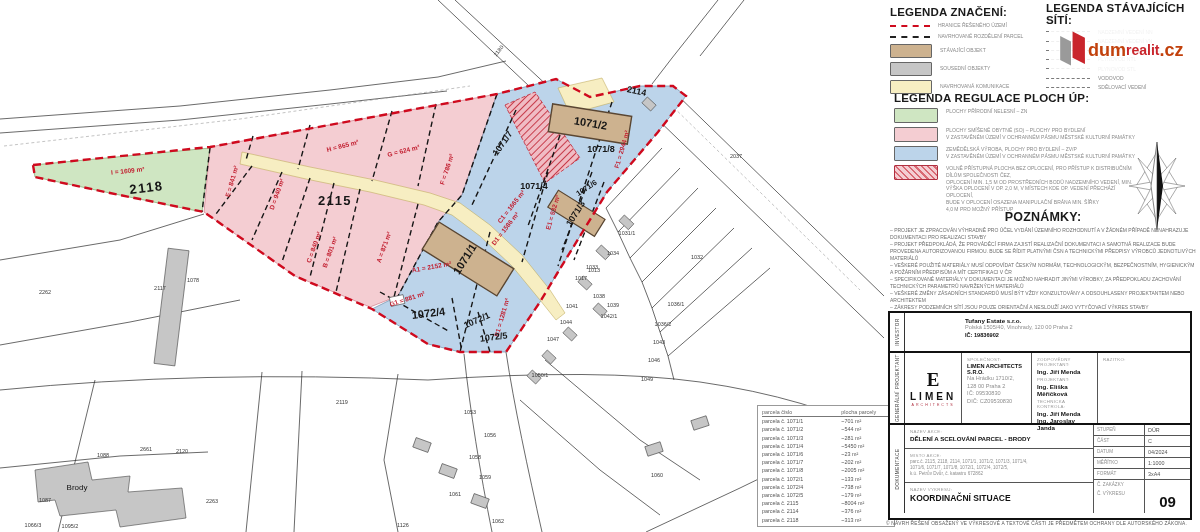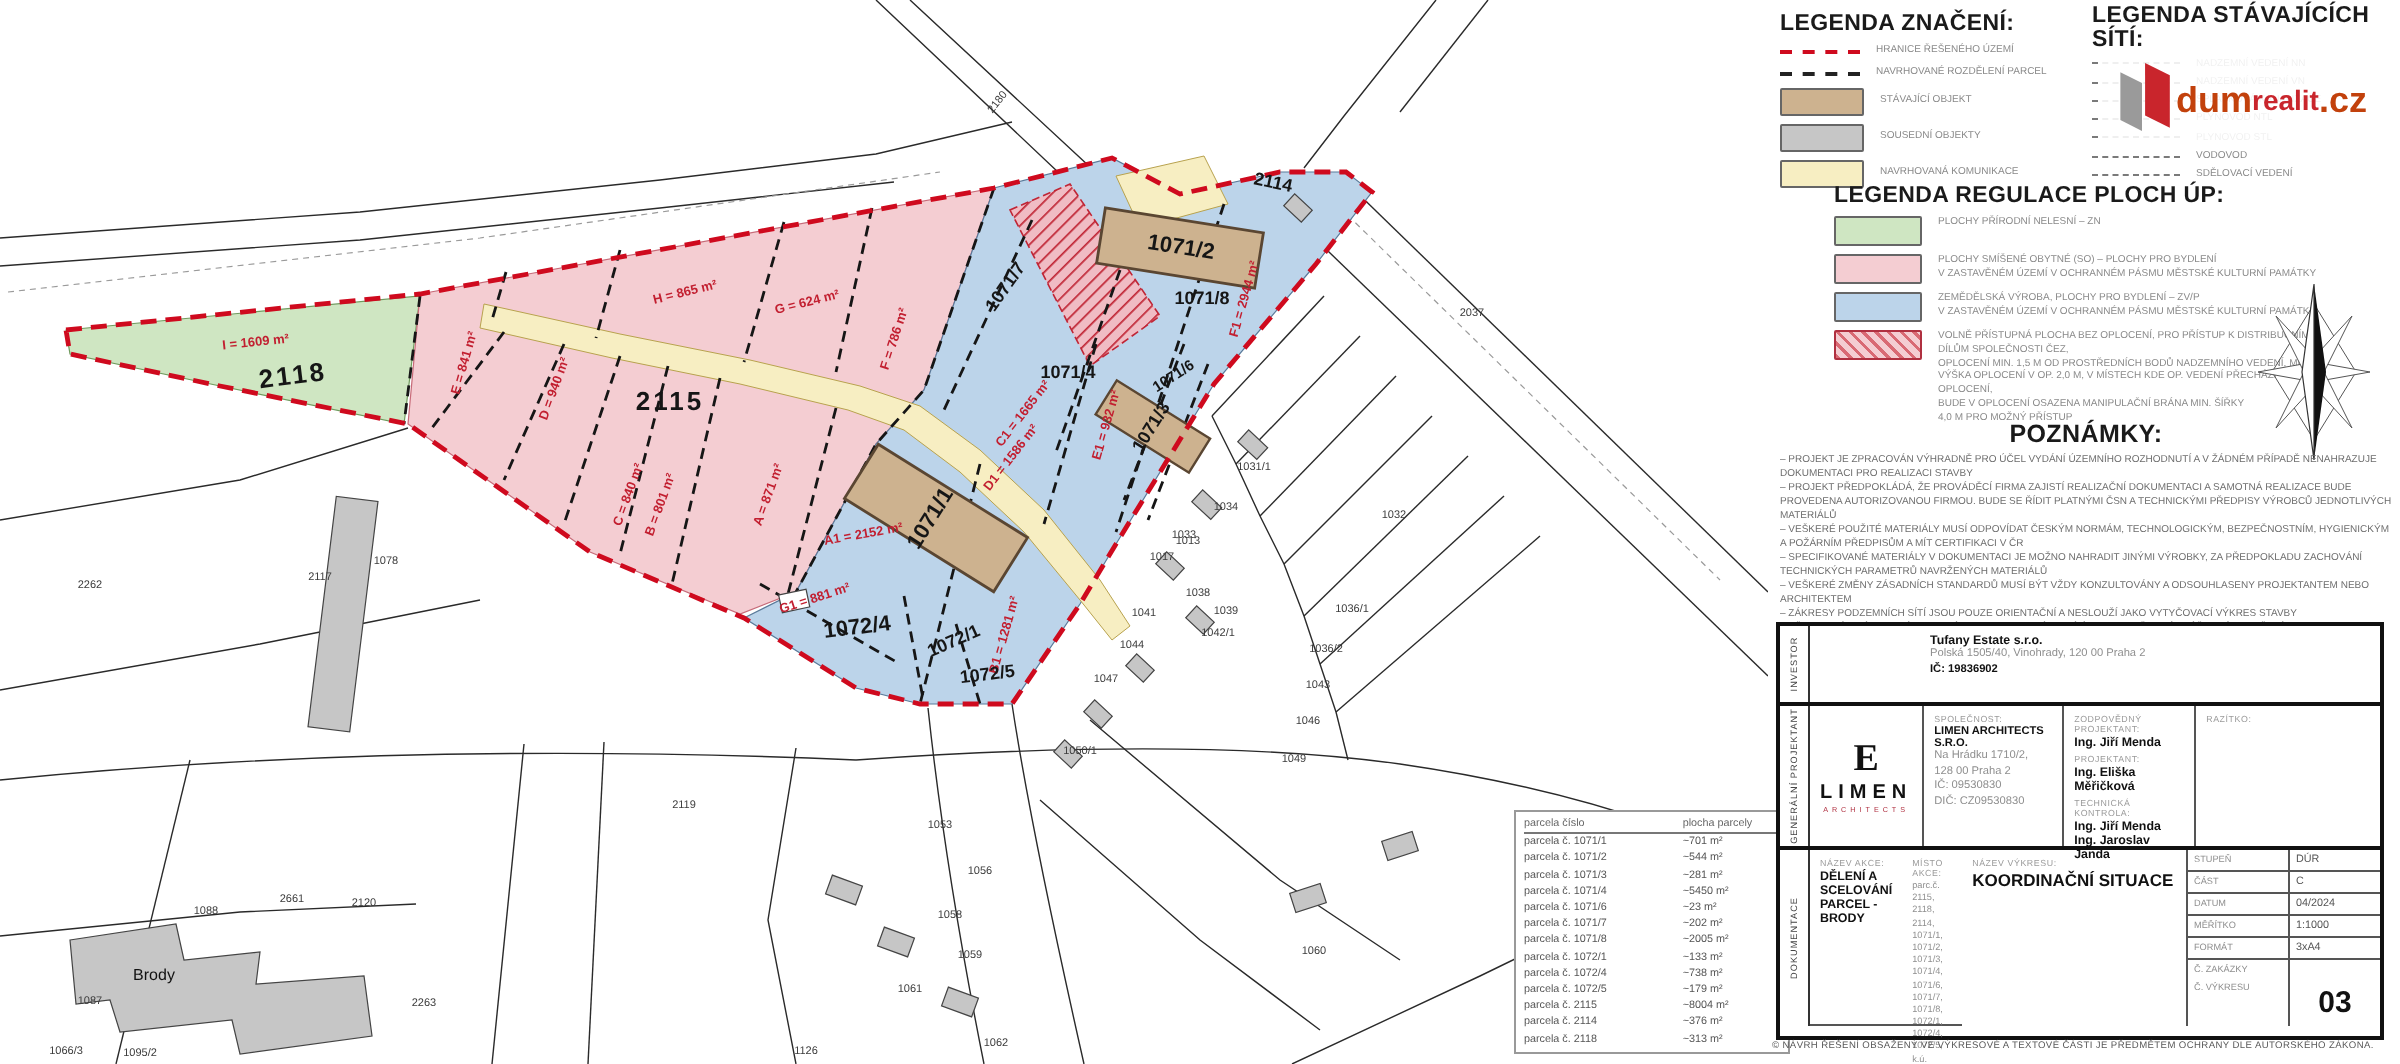--- a/index.html
+++ b/index.html
@@ -378,21 +378,21 @@
   <div id="dumrealit" class="abs" style="left:1050px;top:26px;">
     <svg width="34" height="44" viewBox="0 0 44 52">
       <polygon points="8,8 22,15 22,46 8,39" fill="#9a9a9a"></polygon>
       <polygon points="24,2 40,10 40,44 24,36" fill="#c9252c"></polygon>
     </svg>
     <span class="t1">dum</span>
       <span class="t2">realit</span>
       <span class="t1">.cz</span>
   </div>
 
-  <div class="abs" style="left:917px;top:92px;width:246px;">
+  <div class="abs" style="left:894px;top:92px;width:246px;">
     <div class="leg-title">LEGENDA REGULACE PLOCH ÚP:</div>
     <div id="regulace-items">
         <div class="leg-row top">
           <div class="samp samp-swatch big" style="background: rgb(207, 230, 194);"></div>
           <div class="leg-label">PLOCHY PŘÍRODNÍ NELESNÍ – ZN</div>
         </div>
         <div class="leg-row top">
           <div class="samp samp-swatch big" style="background: rgb(244, 205, 210);"></div>
           <div class="leg-label">PLOCHY SMÍŠENÉ OBYTNÉ (SO) – PLOCHY PRO BYDLENÍ
 V ZASTAVĚNÉM ÚZEMÍ V OCHRANNÉM PÁSMU MĚSTSKÉ KULTURNÍ PAMÁTKY</div>
@@ -484,21 +484,21 @@
       </div>
       <div class="tb-cell" style="flex:1;">
         <div class="tb-label">RAZÍTKO:</div>
       </div>
     </div>
 
     <div class="tb-row" style="height:88px;">
       <div class="vert-cell">
         <span class="vert-txt">DOKUMENTACE</span>
       </div>
-      <div style="flex:1;display:flex;flex-direction:row;">
+      <div style="flex:1;display:flex;flex-direction:column;">
         <div class="tb-cell" style="border-bottom:1px solid #555;flex:0 0 24px;">
           <div class="tb-label">NÁZEV AKCE:</div>
           <div class="tb-val">DĚLENÍ A SCELOVÁNÍ PARCEL - BRODY</div>
         </div>
         <div class="tb-cell" style="border-bottom:1px solid #555;flex:0 0 30px;">
           <div class="tb-label">MÍSTO AKCE:</div>
           <div class="tb-gray" style="font-size:4.6px;">parc.č. 2115, 2118, 2114, 1071/1, 1071/2, 1071/3, 1071/4,</div>
           <div class="tb-gray" style="font-size:4.6px;">1071/6, 1071/7, 1071/8, 1072/1, 1072/4, 1072/5,</div>
           <div class="tb-gray" style="font-size:4.6px;">k.ú. Petrův Dvůr, č. katastru 672862</div>
         </div>
@@ -529,21 +529,21 @@
               <div class="meta-l">FORMÁT</div>
               <div class="meta-v">3xA4</div>
             </div>
             <div class="meta-row">
               <div class="meta-l">Č. ZAKÁZKY</div>
               <div class="meta-v"></div>
             </div>
           </div>
         <div style="flex:1;display:flex;">
           <div class="meta-l" style="border-bottom:none;">Č. VÝKRESU</div>
-          <div style="flex:1;display:flex;align-items:center;justify-content:center;font-size:15px;font-weight:700;">03</div>
+          <div style="flex:1;display:flex;align-items:center;justify-content:center;font-size:15px;font-weight:700;">09</div>
         </div>
       </div>
     </div>
   </div>
 
   <div id="copyright" class="abs" style="left:886px;top:521px;width:310px;">© NÁVRH ŘEŠENÍ OBSAŽENÝ VE VÝKRESOVÉ A TEXTOVÉ ČÁSTI JE PŘEDMĚTEM OCHRANY DLE AUTORSKÉHO ZÁKONA.</div>
 
 
 </div>
 

